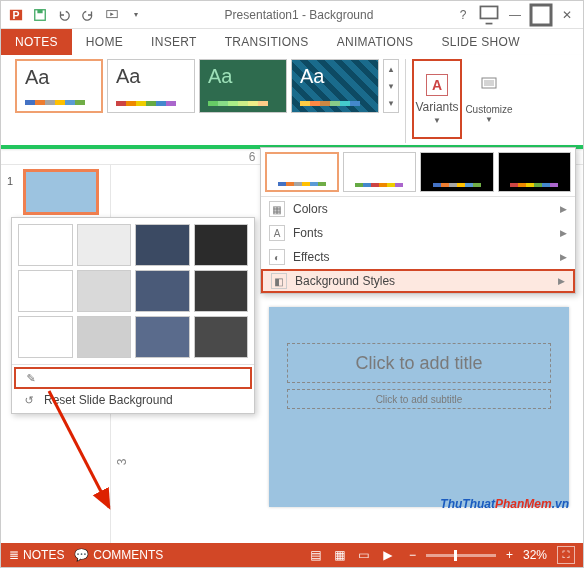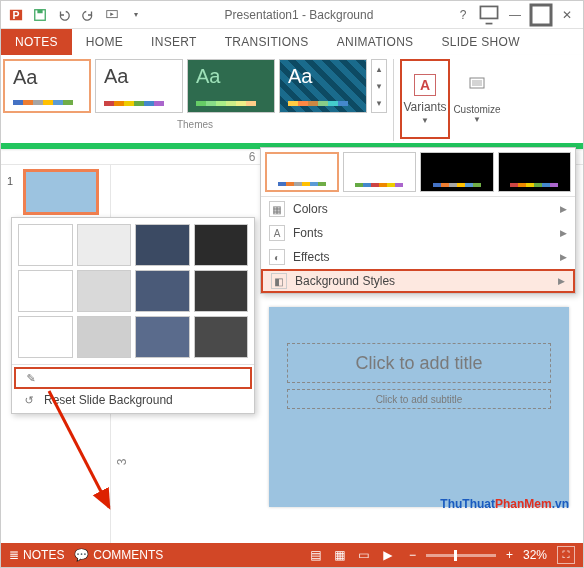--- a/index.html
+++ b/index.html
@@ -9,21 +9,21 @@
 .qat-btn{width:22px;height:22px;display:flex;align-items:center;justify-content:center;color:#666}
 .qat-btn svg{width:14px;height:14px}
 .title-center{flex:1;text-align:center;color:#666;font-size:12px}
 .win-btns{display:flex;gap:2px}
 .win-btn{width:24px;height:22px;display:flex;align-items:center;justify-content:center;color:#666}
 .tabs{height:26px;background:#fff;display:flex;align-items:stretch}
 .tab{padding:0 14px;display:flex;align-items:center;color:#555;font-size:12px;letter-spacing:.3px;cursor:pointer}
 .file-tab{background:#d24726;color:#fff;font-weight:normal}
 .tab.active{color:#d24726}
 .tab-hl{border:2px solid #d24726}
-.ribbon{height:94px;background:#fff;border-bottom:6px solid #22c55e;box-shadow:0 1px 2px rgba(0,0,0,.1);display:flex;padding:4px 6px 2px 2px;position:relative}
+.ribbon{height:94px;background:#fff;border-bottom:4px solid #22c55e;box-shadow:0 1px 2px rgba(0,0,0,.1);display:flex;padding:4px 6px 2px 14px;position:relative}
 .themes-group{display:flex;flex-direction:column;flex:0 0 auto}
 .theme-row{display:flex;gap:4px}
 .theme-thumb{width:88px;height:54px;border:1px solid #c9c9c9;background:#fff;position:relative;display:flex;flex-direction:column;justify-content:flex-start;padding:6px 8px}
 .theme-thumb.selected{border:2px solid #f0a070}
 .theme-thumb.dark{background:#2e6b4e;color:#fff}
 .theme-thumb.pattern{background:repeating-linear-gradient(45deg,#1a6b8c 0 6px,#0d4a63 6px 12px)}
 .theme-thumb.pattern .aa{color:#fff}
 .aa{font-size:20px;color:#444;line-height:1}
 .dark .aa{color:#9de0b8}
 .color-strip{position:absolute;bottom:6px;left:8px;display:flex;gap:0}
@@ -64,21 +64,21 @@
 .pop-item .arr{margin-left:auto;color:#888;font-size:9px}
 .pop-item.hl{border:2px solid #d24726;background:#fde8e0}
 .bg-pop{position:absolute;left:10px;top:218px;width:244px;background:#fff;border:1px solid #c9c9c9;box-shadow:2px 2px 6px rgba(0,0,0,.2);z-index:12}
 .bg-grid{display:grid;grid-template-columns:repeat(4,1fr);gap:4px;padding:6px}
 .bg-swatch{height:42px;border:1px solid #ccc}
 .bg-menu{border-top:1px solid #e1e1e1;padding:2px}
 .bg-item{height:22px;display:flex;align-items:center;padding:0 8px;gap:8px;color:#444;cursor:pointer;font-size:11px}
 .bg-item.hl{border:2px solid #d24726}
 .bg-item .mi{width:14px;height:14px;color:#777;display:flex;align-items:center;justify-content:center;font-size:11px}
 .arrow-anno{position:absolute;left:38px;top:224px;z-index:15;pointer-events:none}
-.watermark{position:absolute;right:14px;bottom:32px;font-size:20px;font-weight:bold;z-index:5}
+.watermark{position:absolute;right:14px;bottom:32px;font-size:20px;font-weight:bold;font-style:italic;z-index:5}
 .watermark .a{color:#1a5bbf}.watermark .b{color:#e03020}.watermark .c{color:#1a5bbf}
 .statusbar{position:absolute;left:0;right:0;bottom:0;height:24px;background:#d24726;color:#fff;display:flex;align-items:center;padding:0 8px;gap:10px;font-size:11px}
 .sb-item{display:flex;align-items:center;gap:4px;cursor:pointer}
 .sb-spacer{flex:1}
 .sb-views{display:flex;gap:2px}
 .sb-view{width:22px;height:18px;display:flex;align-items:center;justify-content:center}
 .sb-slider{width:70px;height:3px;background:rgba(255,255,255,.5);position:relative}
 .sb-slider::after{content:"";position:absolute;left:40%;top:-4px;width:3px;height:11px;background:#fff}
 .fit-btn{width:18px;height:18px;border:1px solid rgba(255,255,255,.6);display:flex;align-items:center;justify-content:center;font-size:10px}
 </style>
@@ -193,21 +193,20 @@
             <span style="background:#4cc"></span>
             <span style="background:#48c"></span>
           </div>
       </div>
       <div class="theme-drop">
           <div>▴</div>
           <div>▾</div>
           <div>▾</div>
         </div>
     </div>
-    <div class="group-label">Themes</div>
   </div>
   <div class="ribbon-sep"></div>
   <div class="variants-box">
     <div class="icon">A</div>
     <div class="lbl">Variants</div>
     <div class="arr">▼</div>
   </div>
   <div class="customize-box">
     <div class="icon">
         <svg viewBox="0 0 20 20" width="20" height="20">

